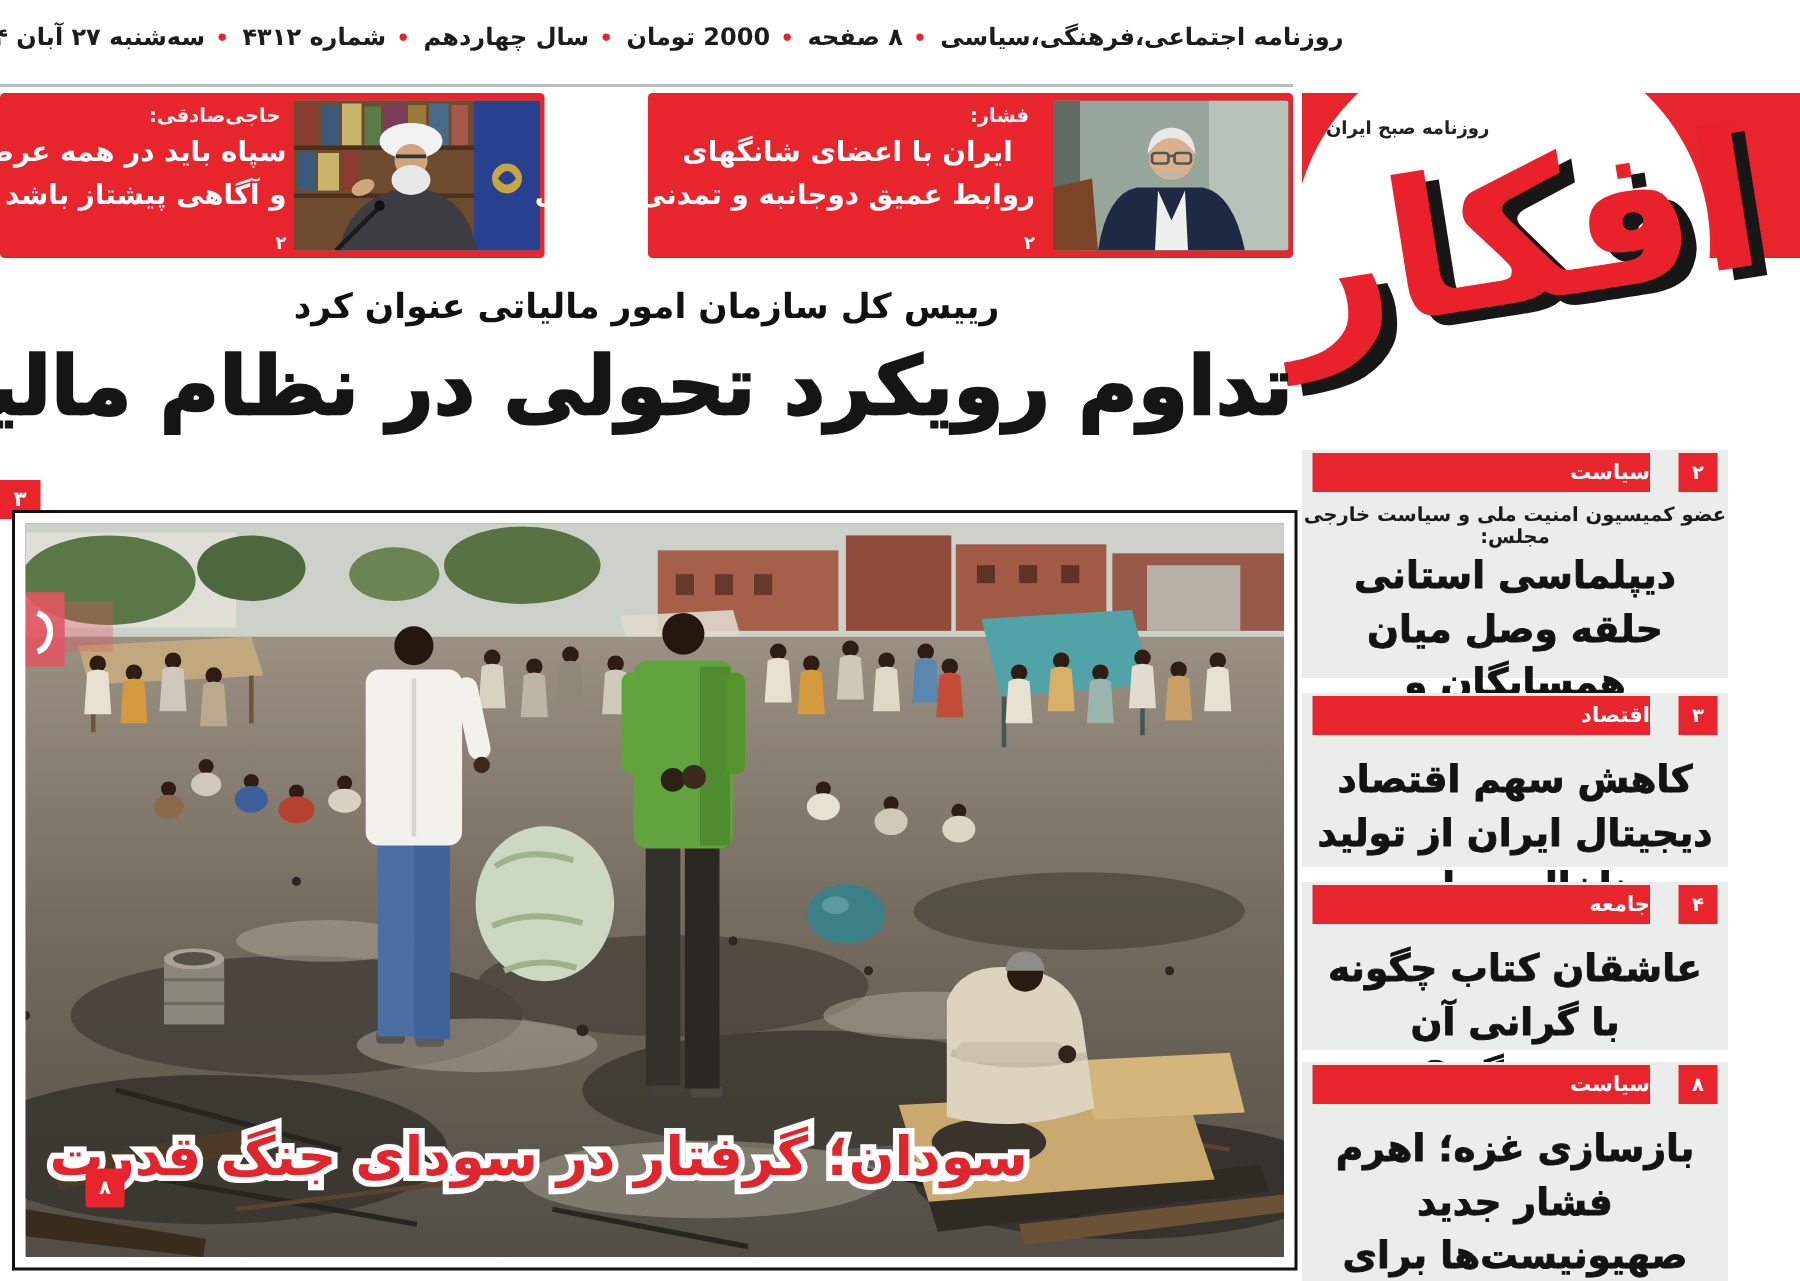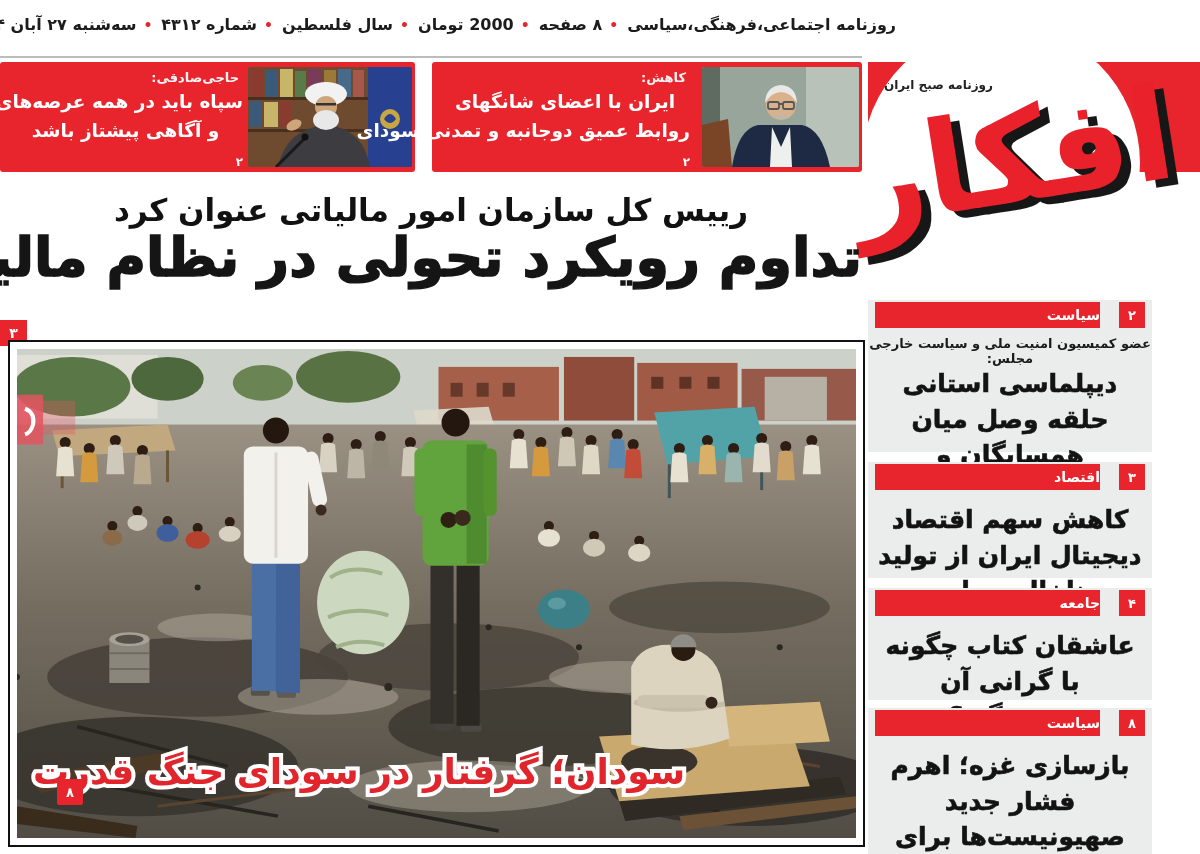--- a/index.html
+++ b/index.html
@@ -6,37 +6,37 @@
   .page{position:relative;width:1200px;height:854px;background:#fff;overflow:hidden;
         font-family:"DejaVu Sans",sans-serif;color:#141414;}
   
   .info-line{position:absolute;top:15px;left:0;width:862px;display:flex;direction:rtl;
              justify-content:center;align-items:center;gap:9px;font-size:16px;font-weight:bold;color:#1c1c1c;}
   .info-item{white-space:nowrap;}
   .info-item + .info-item::before{content:"•";color:#e8242c;margin-left:7px;font-size:14px;}
   .header-rule{position:absolute;top:56px;left:0;width:862px;height:2px;background:#b9bdbd;}
   
   .promo{position:absolute;top:62px;height:110px;background:#e8242c;border-radius:3px;direction:rtl;}
-  .promo-a{left:0;width:415px;}
+  .promo-a{left:0;width:363px;}
   .promo-b{left:432px;width:430px;}
   .band-right{position:absolute;top:62px;left:868px;width:332px;height:110px;background:#e8242c;}
   .promo-photo{position:absolute;top:5px;right:3px;width:164px;height:100px;border-radius:2px;overflow:hidden;background:#777;}
   .promo-b .promo-photo{width:157px;}
   .promo-text{position:absolute;top:8px;right:172px;left:8px;bottom:4px;color:#fff;}
   .promo-kicker{font-size:13px;font-weight:bold;text-align:right;padding-right:4px;opacity:.95;}
   .promo-headline{font-size:18.5px;font-weight:bold;text-align:center;line-height:1.55;margin-top:3px;white-space:nowrap;}
   .promo-page{position:absolute;bottom:3px;right:172px;color:#fff;font-size:12px;font-weight:bold;}
   
   .masthead-circle{position:absolute;left:862px;top:24px;width:278px;height:278px;border-radius:50%;background:#fff;}
   .masthead-logo{position:absolute;left:836px;top:48px;width:352px;height:220px;display:flex;align-items:center;justify-content:center;
       font-size:128px;font-weight:bold;color:#e8212b;transform:rotate(-9deg);
       text-shadow:9px 8px 0 #171717;line-height:1;direction:rtl;}
   .masthead-tagline{position:absolute;left:884px;top:78px;font-size:12px;font-weight:bold;color:#222;direction:rtl;}
   
-  .lead-kicker{position:absolute;top:192px;left:0;width:862px;text-align:center;font-size:31px;font-weight:bold;direction:rtl;color:#111;}
+  .lead-kicker{position:absolute;top:192px;left:0;width:862px;text-align:center;font-size:23px;font-weight:bold;direction:rtl;color:#111;}
   .lead-headline{position:absolute;top:224px;left:0;width:862px;text-align:center;direction:rtl;
       font-size:54px;font-weight:bold;color:#151515;-webkit-text-stroke:1.5px #151515;line-height:1.25;white-space:nowrap;}
   .pagebox{background:#e8242c;color:#fff;font-weight:bold;display:flex;align-items:center;justify-content:center;}
   .lead-page{position:absolute;left:0;top:320px;width:27px;height:26px;font-size:14px;}
   
   .photo-frame{position:absolute;left:8px;top:340px;width:857px;height:507px;box-sizing:border-box;
       border:2.5px solid #111;background:#fff;padding:7px;margin:0;}
   .photo-inner{position:relative;width:100%;height:100%;overflow:hidden;background:#7d766b;}
   .photo-inner svg{display:block;width:100%;height:100%;}
   .caption-wrap{position:absolute;left:16px;bottom:46px;display:grid;direction:rtl;
@@ -64,21 +64,21 @@
 </style>
 </head>
 <body>
 
 <div class="page">
 
   <div class="info-line">
     <span class="info-item">روزنامه اجتماعی،فرهنگی،سیاسی</span>
     <span class="info-item">۸ صفحه</span>
     <span class="info-item">2000 تومان</span>
-    <span class="info-item">سال فلسطین</span>
+    <span class="info-item">سال چهاردهم</span>
     <span class="info-item">شماره ۴۳۱۲</span>
     <span class="info-item">سه‌شنبه ۲۷ آبان ۱۴۰۴</span>
   </div>
   <div class="header-rule"></div>
 
   <article class="promo promo-a">
     <div class="promo-photo">
       <svg viewBox="0 0 164 100" preserveAspectRatio="none">
         <rect x="0" y="0" width="164" height="100" fill="#6e4a2e"></rect>
         <rect x="2" y="2" width="14" height="28" fill="#8a3b2f"></rect>
@@ -128,21 +128,21 @@
         <path d="M70,60 L79,80 L88,60 L90,100 L68,100 z" fill="#eef0ee"></path>
         <circle cx="79" cy="38" r="15" fill="#d9b28c"></circle>
         <path d="M63,36 Q64,19 79,18 Q94,19 95,36 Q88,25 79,25 Q70,25 63,36 z" fill="#e8e8e6"></path>
         <rect x="66" y="35" width="11" height="7" rx="2" fill="none" stroke="#555" stroke-width="1.8"></rect>
         <rect x="81" y="35" width="11" height="7" rx="2" fill="none" stroke="#555" stroke-width="1.8"></rect>
         <line x1="77" y1="37" x2="81" y2="37" stroke="#555" stroke-width="1.8"></line>
         <rect x="72" y="48" width="14" height="3" rx="1.5" fill="#b9b9b4"></rect>
       </svg>
     </div>
     <div class="promo-text">
-      <div class="promo-kicker">کاهش:</div>
+      <div class="promo-kicker">فشار:</div>
       <div class="promo-headline">
         <span style="display:block">ایران با اعضای شانگهای</span>
         <span style="display:block">روابط عمیق دوجانبه و تمدنی سودای</span>
       </div>
     </div>
     <span class="promo-page">۲</span>
   </article>
 
   <div class="band-right"></div>
   <div class="masthead-circle"></div>

